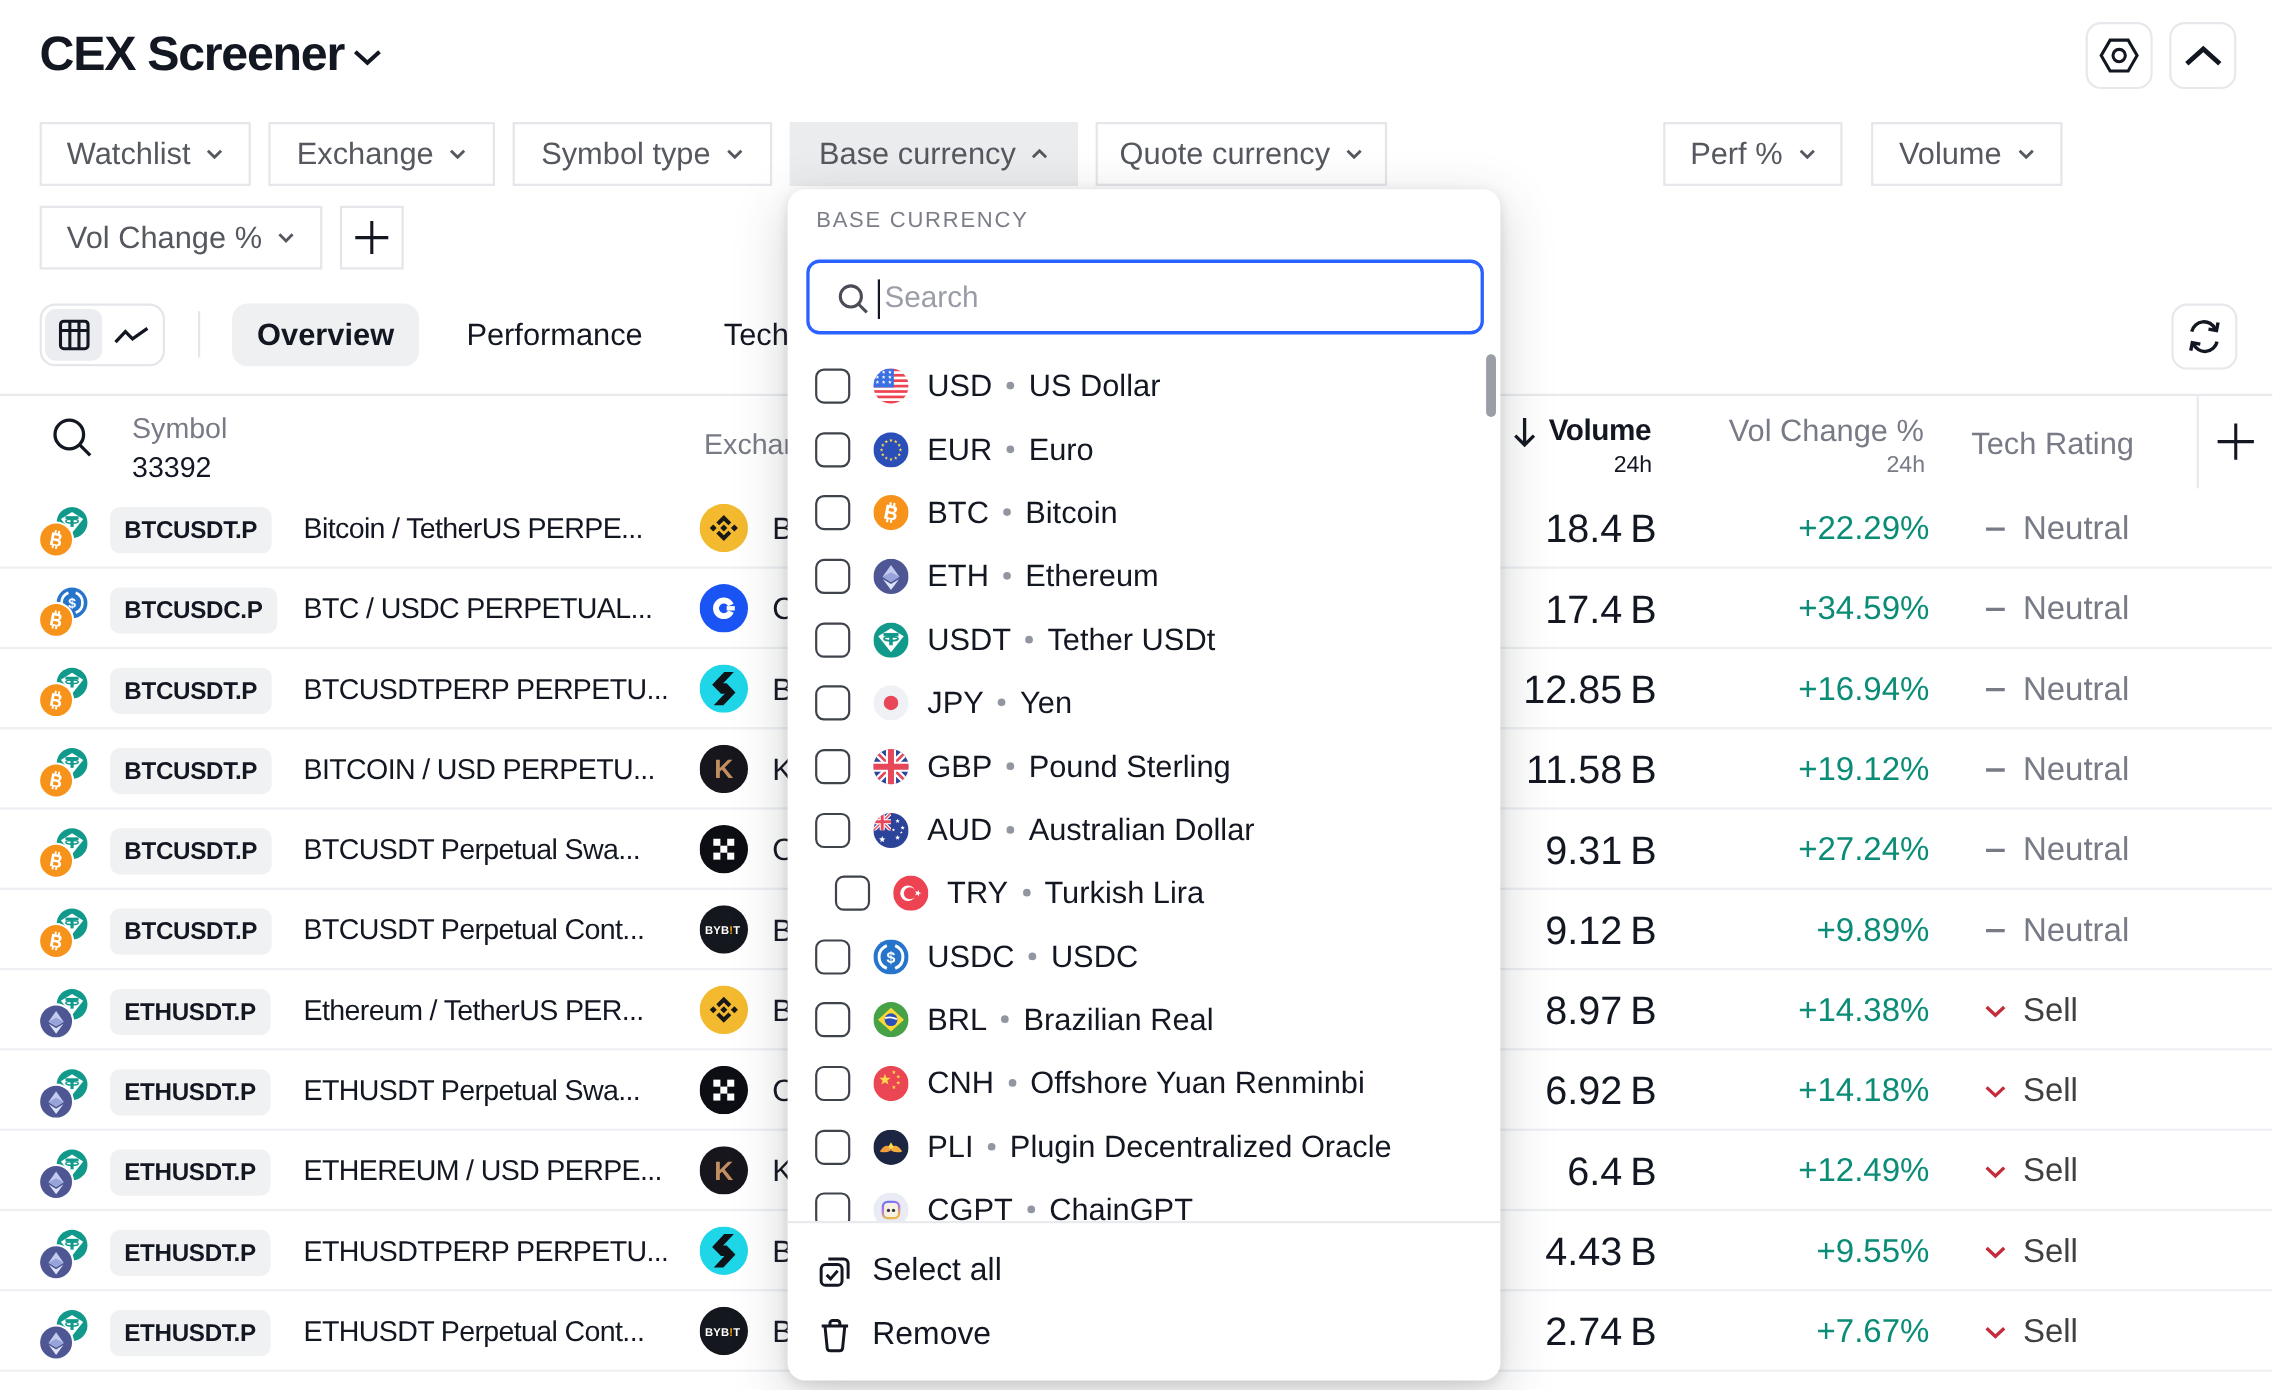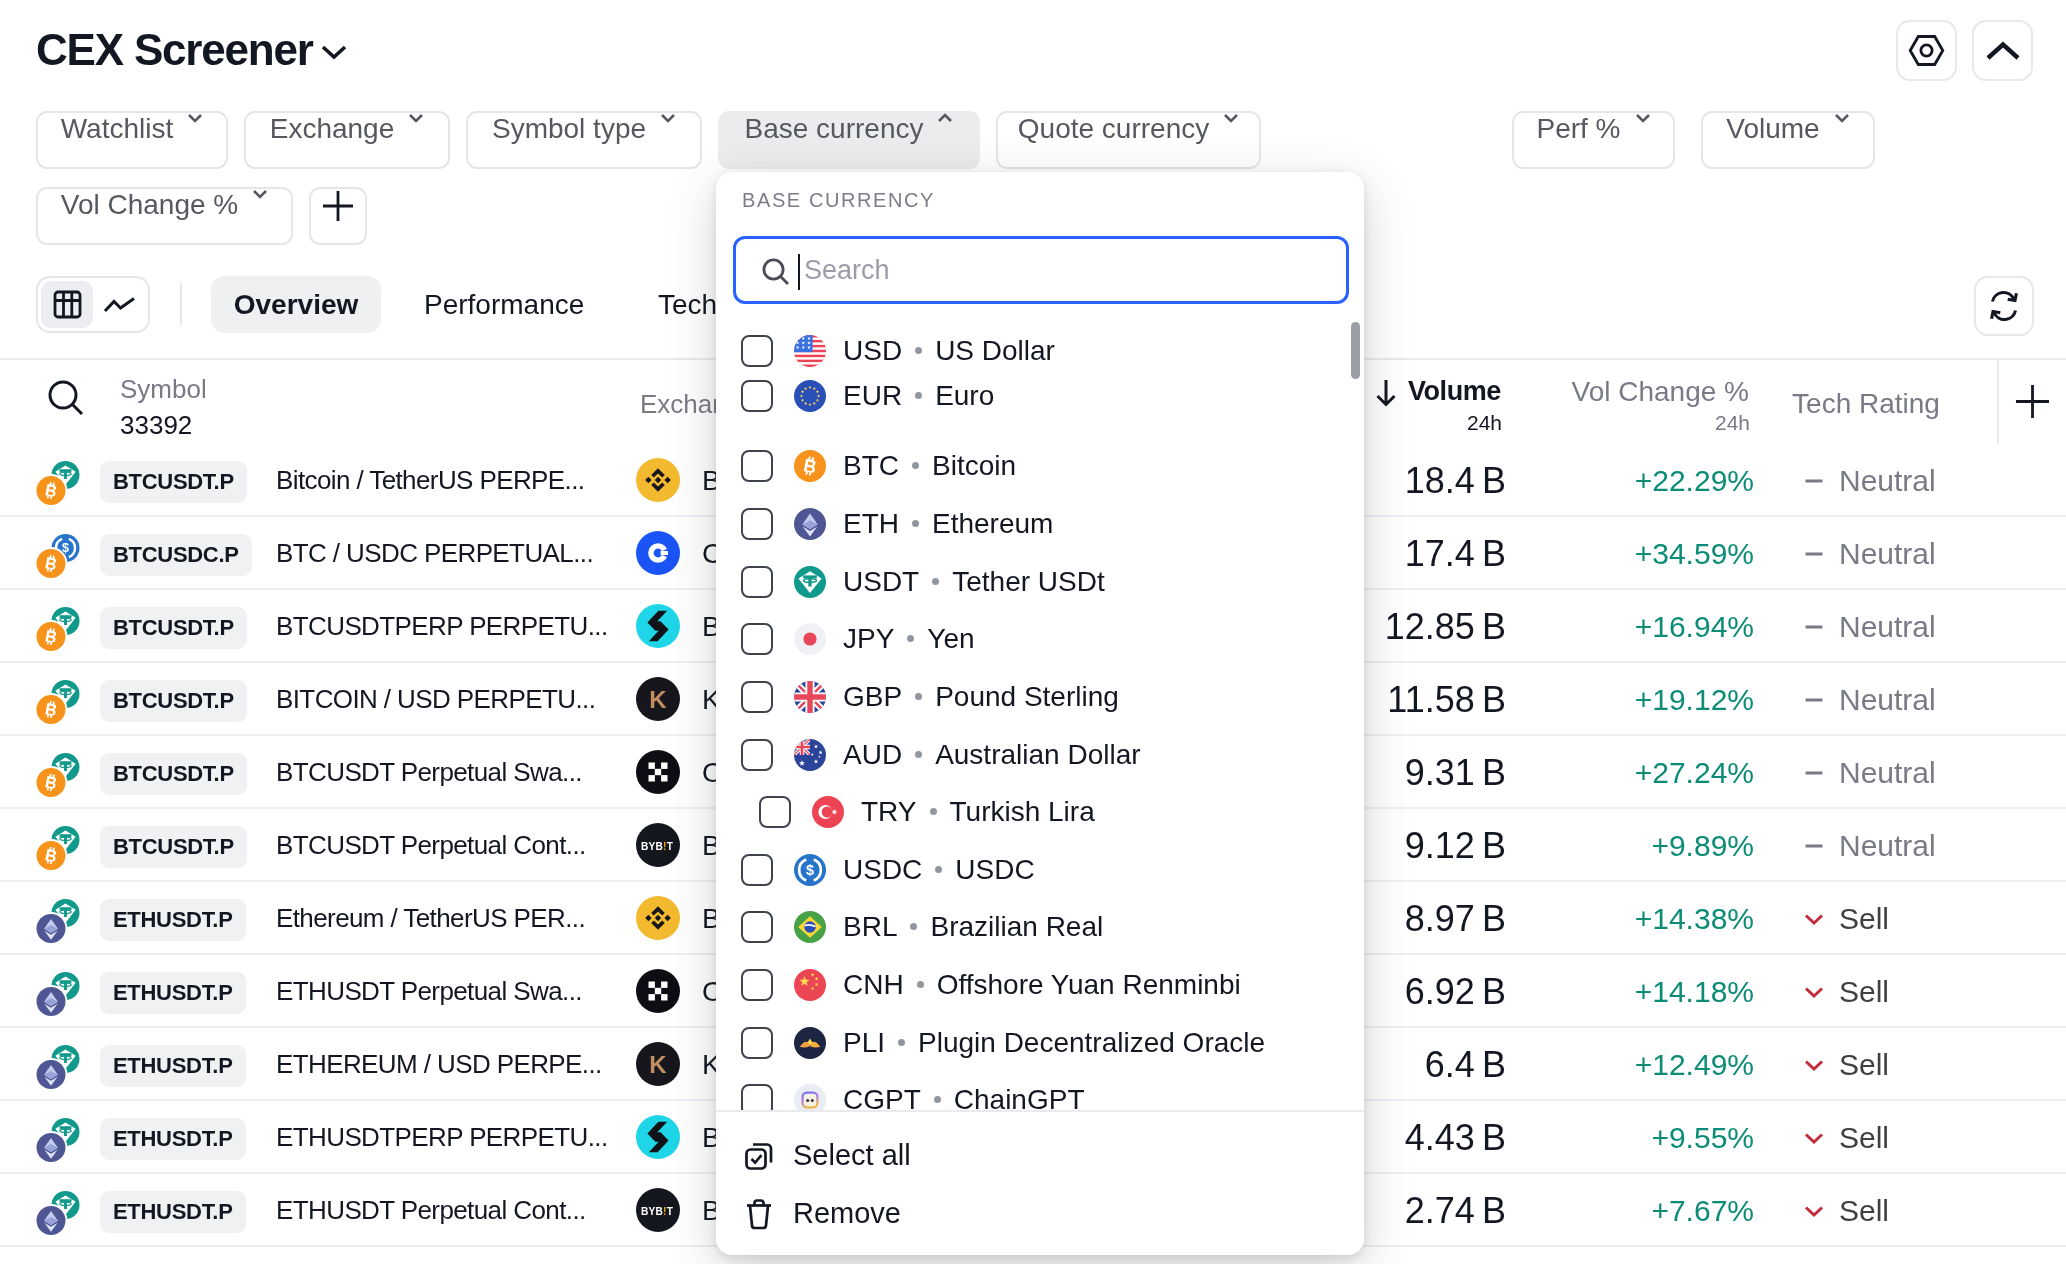--- a/index.html
+++ b/index.html
@@ -8,22 +8,22 @@
   .abs { position:absolute; }
   #page { position:relative; width:2066px; height:1264px; overflow:hidden; }
 
   
   h1 { position:absolute; left:36px; top:20px; font-size:44px; line-height:60px;
        font-weight:700; color:#131722; letter-spacing:-1.2px; }
   .iconbtn { position:absolute; width:61px; height:61px; border:2px solid #e6e8ec;
        border-radius:14px; background:#fff; display:flex; align-items:center; justify-content:center; }
 
   
-  .chip { position:absolute; top:111px; height:58px; border:2px solid #e4e6ea; border-radius:11px;
-      background:#fff; color:#55585f; font-size:28px; display:flex; align-items:flex-start;
+  .chip { position:absolute; top:111px; height:58px; border:2px solid #e4e6ea; border-radius:0;
+      background:#fff; color:#55585f; font-size:28px; display:flex; align-items:center;
       justify-content:center; white-space:nowrap; }
   .chip svg { margin-left:14px; }
   .chip.active { background:#ebecee; border-color:#ebecee; }
   .chip.r2 { top:187px; }
 
   
   .toggle { position:absolute; left:36px; top:276px; width:114px; height:57px;
       border:2px solid #e4e6ea; border-radius:14px; background:#fff; }
   .toggle .seg { position:absolute; left:3px; top:3px; width:52px; height:47px;
       background:#ebedf0; border-radius:10px; display:flex; align-items:center; justify-content:center; }
@@ -652,21 +652,21 @@
               <polygon points="3.60,6.15 4.03,7.31 5.26,7.36 4.30,8.13 4.63,9.32 3.60,8.63 2.57,9.32 2.90,8.13 1.94,7.36 3.17,7.31" fill="#fff"></polygon>
               <polygon points="9.30,6.15 9.73,7.31 10.96,7.36 10.00,8.13 10.33,9.32 9.30,8.63 8.27,9.32 8.60,8.13 7.64,7.36 8.87,7.31" fill="#fff"></polygon>
               <polygon points="15.00,6.15 15.43,7.31 16.66,7.36 15.70,8.13 16.03,9.32 15.00,8.63 13.97,9.32 14.30,8.13 13.34,7.36 14.57,7.31" fill="#fff"></polygon>
               <polygon points="3.60,10.65 4.03,11.81 5.26,11.86 4.30,12.63 4.63,13.82 3.60,13.13 2.57,13.82 2.90,12.63 1.94,11.86 3.17,11.81" fill="#fff"></polygon>
               <polygon points="9.30,10.65 9.73,11.81 10.96,11.86 10.00,12.63 10.33,13.82 9.30,13.13 8.27,13.82 8.60,12.63 7.64,11.86 8.87,11.81" fill="#fff"></polygon>
               <polygon points="15.00,10.65 15.43,11.81 16.66,11.86 15.70,12.63 16.03,13.82 15.00,13.13 13.97,13.82 14.30,12.63 13.34,11.86 14.57,11.81" fill="#fff"></polygon>
             </g>
           </svg>
 <div class="itext">USD<span class="dot"></span>US Dollar</div>
 </div>
-<div class="it" style="top:45px;">
+<div class="it" style="top:58px;">
 <div class="cb"></div>
 <svg class="cicon" width="32" height="32" viewBox="0 0 32 32">
             <circle cx="16" cy="16" r="16" fill="#2b4fb9"></circle>
             <polygon points="16.00,5.70 16.42,6.82 17.62,6.87 16.68,7.62 17.00,8.78 16.00,8.11 15.00,8.78 15.32,7.62 14.38,6.87 15.58,6.82" fill="#ffd84d"></polygon>
             <polygon points="20.30,6.85 20.72,7.97 21.92,8.03 20.98,8.77 21.30,9.93 20.30,9.27 19.30,9.93 19.62,8.77 18.68,8.03 19.88,7.97" fill="#ffd84d"></polygon>
             <polygon points="23.45,10.00 23.87,11.12 25.06,11.17 24.13,11.92 24.45,13.08 23.45,12.41 22.45,13.08 22.77,11.92 21.83,11.17 23.03,11.12" fill="#ffd84d"></polygon>
             <polygon points="24.60,14.30 25.02,15.42 26.22,15.47 25.28,16.22 25.60,17.38 24.60,16.71 23.60,17.38 23.92,16.22 22.98,15.47 24.18,15.42" fill="#ffd84d"></polygon>
             <polygon points="23.45,18.60 23.87,19.72 25.06,19.77 24.13,20.52 24.45,21.68 23.45,21.01 22.45,21.68 22.77,20.52 21.83,19.77 23.03,19.72" fill="#ffd84d"></polygon>
             <polygon points="20.30,21.75 20.72,22.87 21.92,22.92 20.98,23.67 21.30,24.82 20.30,24.16 19.30,24.82 19.62,23.67 18.68,22.92 19.88,22.87" fill="#ffd84d"></polygon>
             <polygon points="16.00,22.90 16.42,24.02 17.62,24.07 16.68,24.82 17.00,25.98 16.00,25.31 15.00,25.98 15.32,24.82 14.38,24.07 15.58,24.02" fill="#ffd84d"></polygon>

